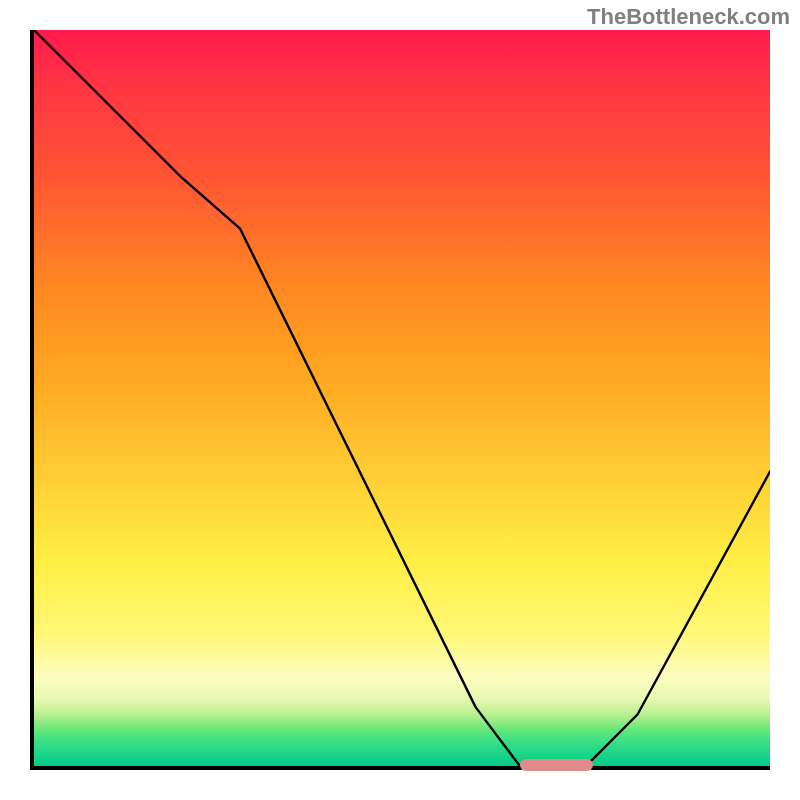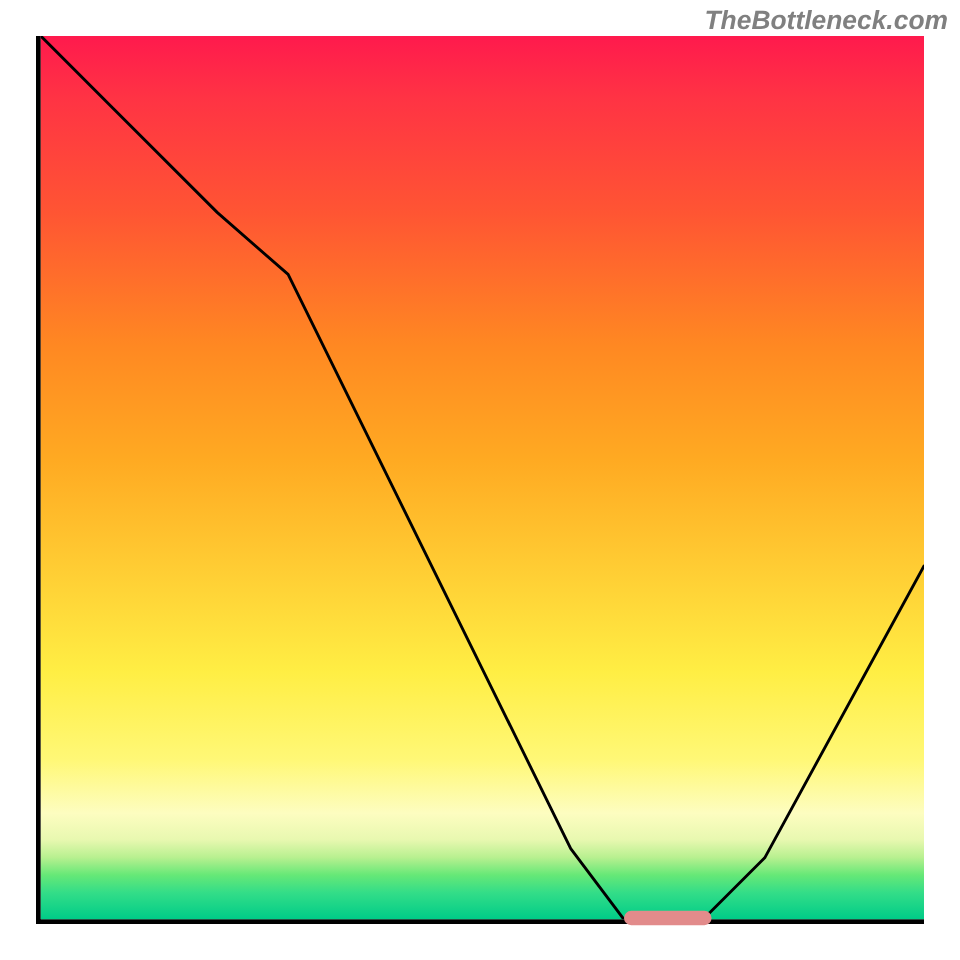--- a/index.html
+++ b/index.html
@@ -7,21 +7,20 @@
     padding: 0;
     width: 800px;
     height: 800px;
     background: #ffffff;
     font-family: Arial, Helvetica, sans-serif;
   }
   .container {
     position: relative;
     width: 800px;
     height: 800px;
-    font-style: italic;
   }
   .watermark {
     position: absolute;
     top: 4px;
     right: 10px;
     font-size: 22px;
     font-weight: bold;
     color: #808080;
     z-index: 10;
   }

